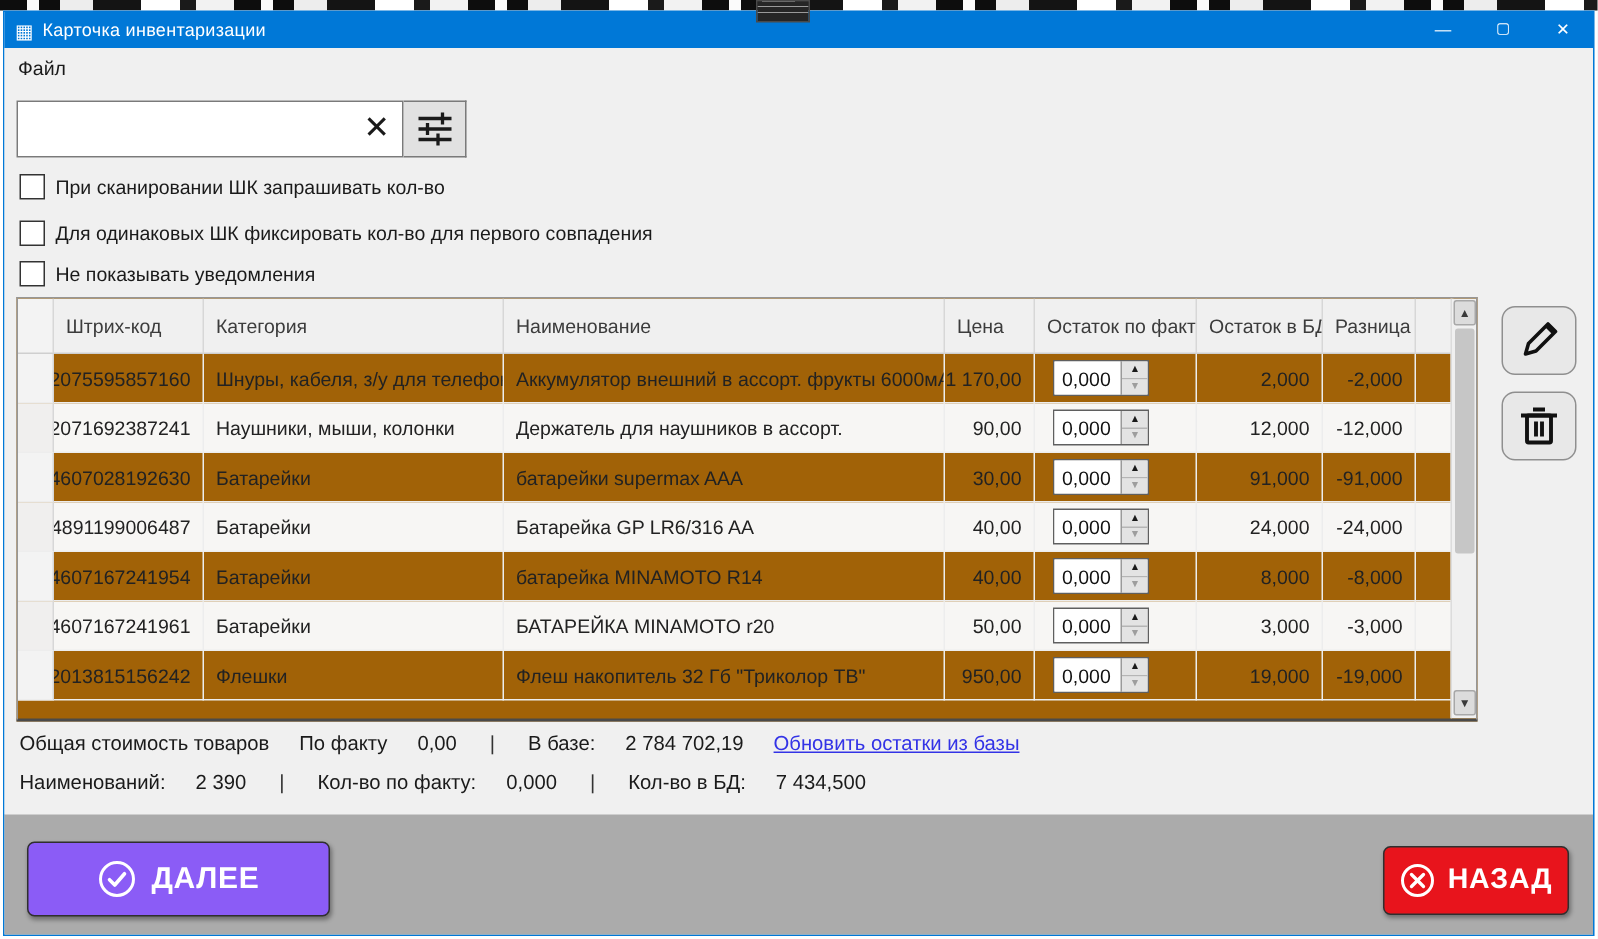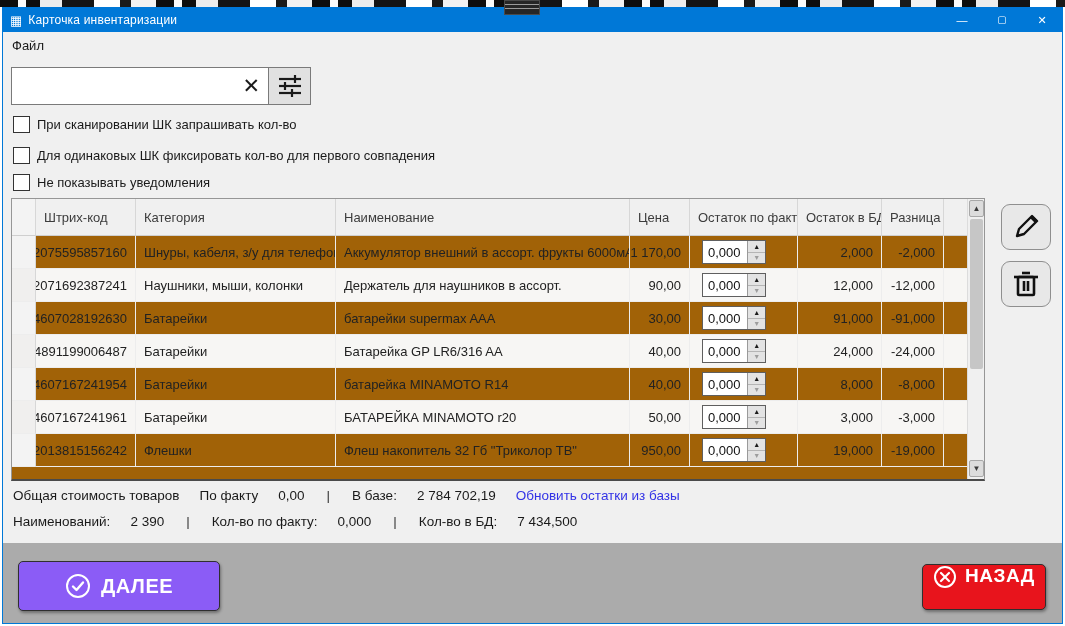--- a/index.html
+++ b/index.html
@@ -78,29 +78,29 @@
 
   
   .side-btn{position:absolute;width:50px;height:46px;border:1px solid #8f8f8f;border-radius:9px;
     background:#e8e8e8;display:flex;align-items:center;justify-content:center;box-sizing:border-box;}
   .side-btn.edit{left:998px;top:146px;}
   .side-btn.del{left:998px;top:203px;}
 
   
   .status-line{position:absolute;left:10px;display:flex;align-items:center;gap:20px;font-size:13.5px;color:#1a1a1a;white-space:nowrap;}
   .status-line .sep{color:#333;padding:0 2px;}
-  .status-link{cursor:pointer;}
+  .status-link{text-decoration:underline;cursor:pointer;}
 
   
   .footer{position:relative;height:80px;background:#ababab;flex:0 0 auto;}
   .btn-next{position:absolute;left:15px;top:18px;width:200px;height:48px;background:#8b5cf6;border:1px solid #2f2f2f;
     border-radius:5px;display:flex;align-items:center;justify-content:center;gap:10px;color:#fff;
     font-size:20px;font-weight:bold;letter-spacing:.5px;box-shadow:1px 2px 3px rgba(0,0,0,.35);cursor:pointer;}
   .btn-back{position:absolute;right:16px;top:21px;width:122px;height:44px;background:#e8141c;border:1px solid #2f2f2f;
-    border-radius:5px;display:flex;justify-content:center;gap:8px;color:#fff;
+    border-radius:5px;display:flex;align-items:center;justify-content:center;gap:8px;color:#fff;
     font-size:19px;font-weight:bold;letter-spacing:.5px;box-shadow:1px 2px 3px rgba(0,0,0,.35);cursor:pointer;}
 </style>
 </head>
 <body>
 
 <div class="top-strip"></div>
 <div class="bg-artifact"></div>
 
 <div class="window">
 

